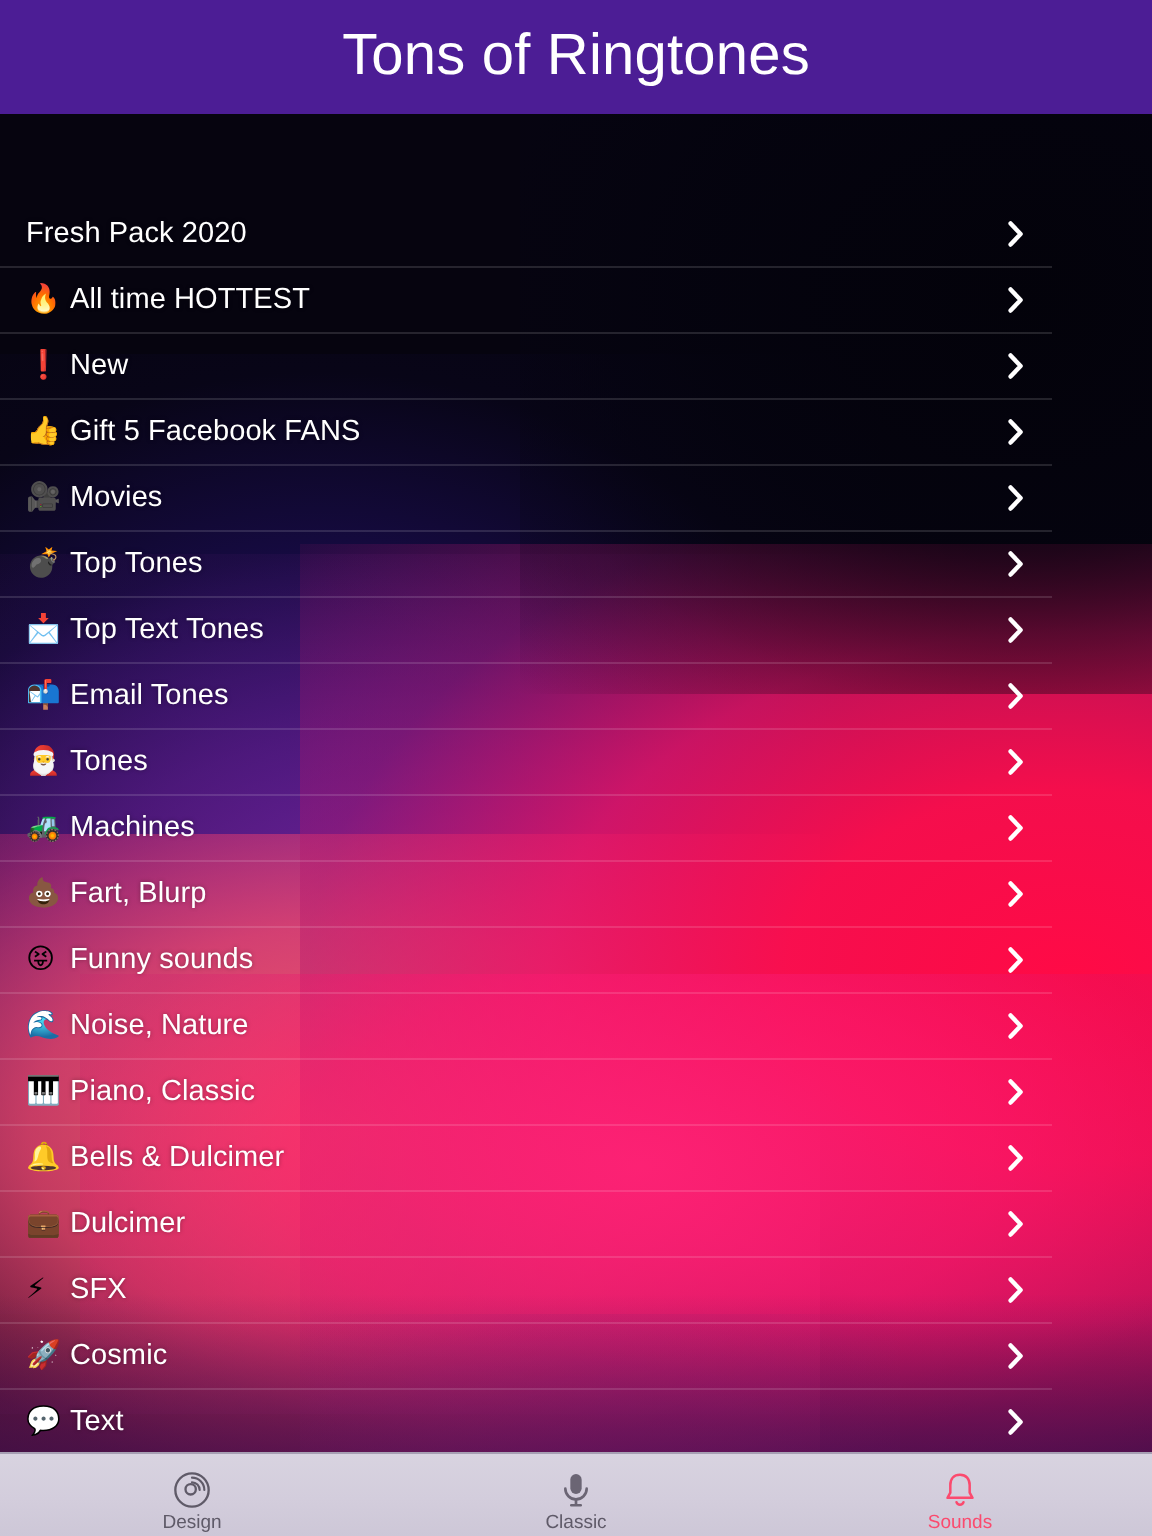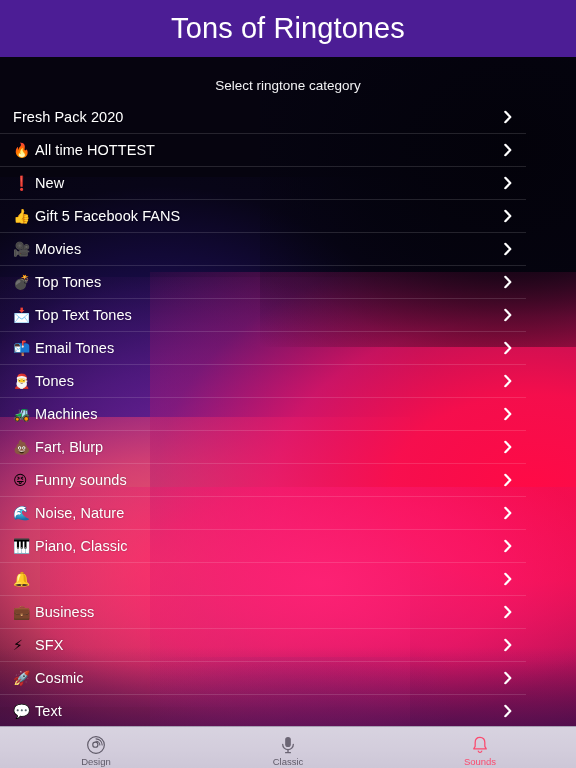--- a/index.html
+++ b/index.html
@@ -242,21 +242,20 @@
     <div class="glow" id="glow-pink"></div>
     <div class="glow" id="glow-cone"></div>
     <div class="glow" id="glow-bottom"></div>
     <div class="glow" id="glow-darktr"></div>
   </div>
 
   <div id="header">
     <div id="header-title">Tons of Ringtones</div>
   </div>
 
-  <div id="subtitle">Select ringtone category</div>
 
   <div id="list">
       <div class="row">
         <span class="row-emoji empty"></span>
         <span class="row-label">Fresh Pack 2020</span>
         <span class="row-chevron">
           <svg width="8" height="13" viewBox="0 0 8 13">
             <path d="M1.3 1.2 L6.3 6.5 L1.3 11.8" fill="none" stroke="#ffffff" stroke-width="2.2" stroke-linecap="round" stroke-linejoin="round"></path>
           </svg>
         </span>
@@ -373,29 +372,30 @@
         <span class="row-emoji">🎹</span>
         <span class="row-label">Piano, Classic</span>
         <span class="row-chevron">
           <svg width="8" height="13" viewBox="0 0 8 13">
             <path d="M1.3 1.2 L6.3 6.5 L1.3 11.8" fill="none" stroke="#ffffff" stroke-width="2.2" stroke-linecap="round" stroke-linejoin="round"></path>
           </svg>
         </span>
       </div>
       <div class="row">
         <span class="row-emoji">🔔</span>
+        <span class="row-label">Bells &amp; Dulcimer</span>
         <span class="row-chevron">
           <svg width="8" height="13" viewBox="0 0 8 13">
             <path d="M1.3 1.2 L6.3 6.5 L1.3 11.8" fill="none" stroke="#ffffff" stroke-width="2.2" stroke-linecap="round" stroke-linejoin="round"></path>
           </svg>
         </span>
       </div>
       <div class="row">
         <span class="row-emoji">💼</span>
-        <span class="row-label">Business</span>
+        <span class="row-label">Dulcimer</span>
         <span class="row-chevron">
           <svg width="8" height="13" viewBox="0 0 8 13">
             <path d="M1.3 1.2 L6.3 6.5 L1.3 11.8" fill="none" stroke="#ffffff" stroke-width="2.2" stroke-linecap="round" stroke-linejoin="round"></path>
           </svg>
         </span>
       </div>
       <div class="row">
         <span class="row-emoji">⚡</span>
         <span class="row-label">SFX</span>
         <span class="row-chevron">

